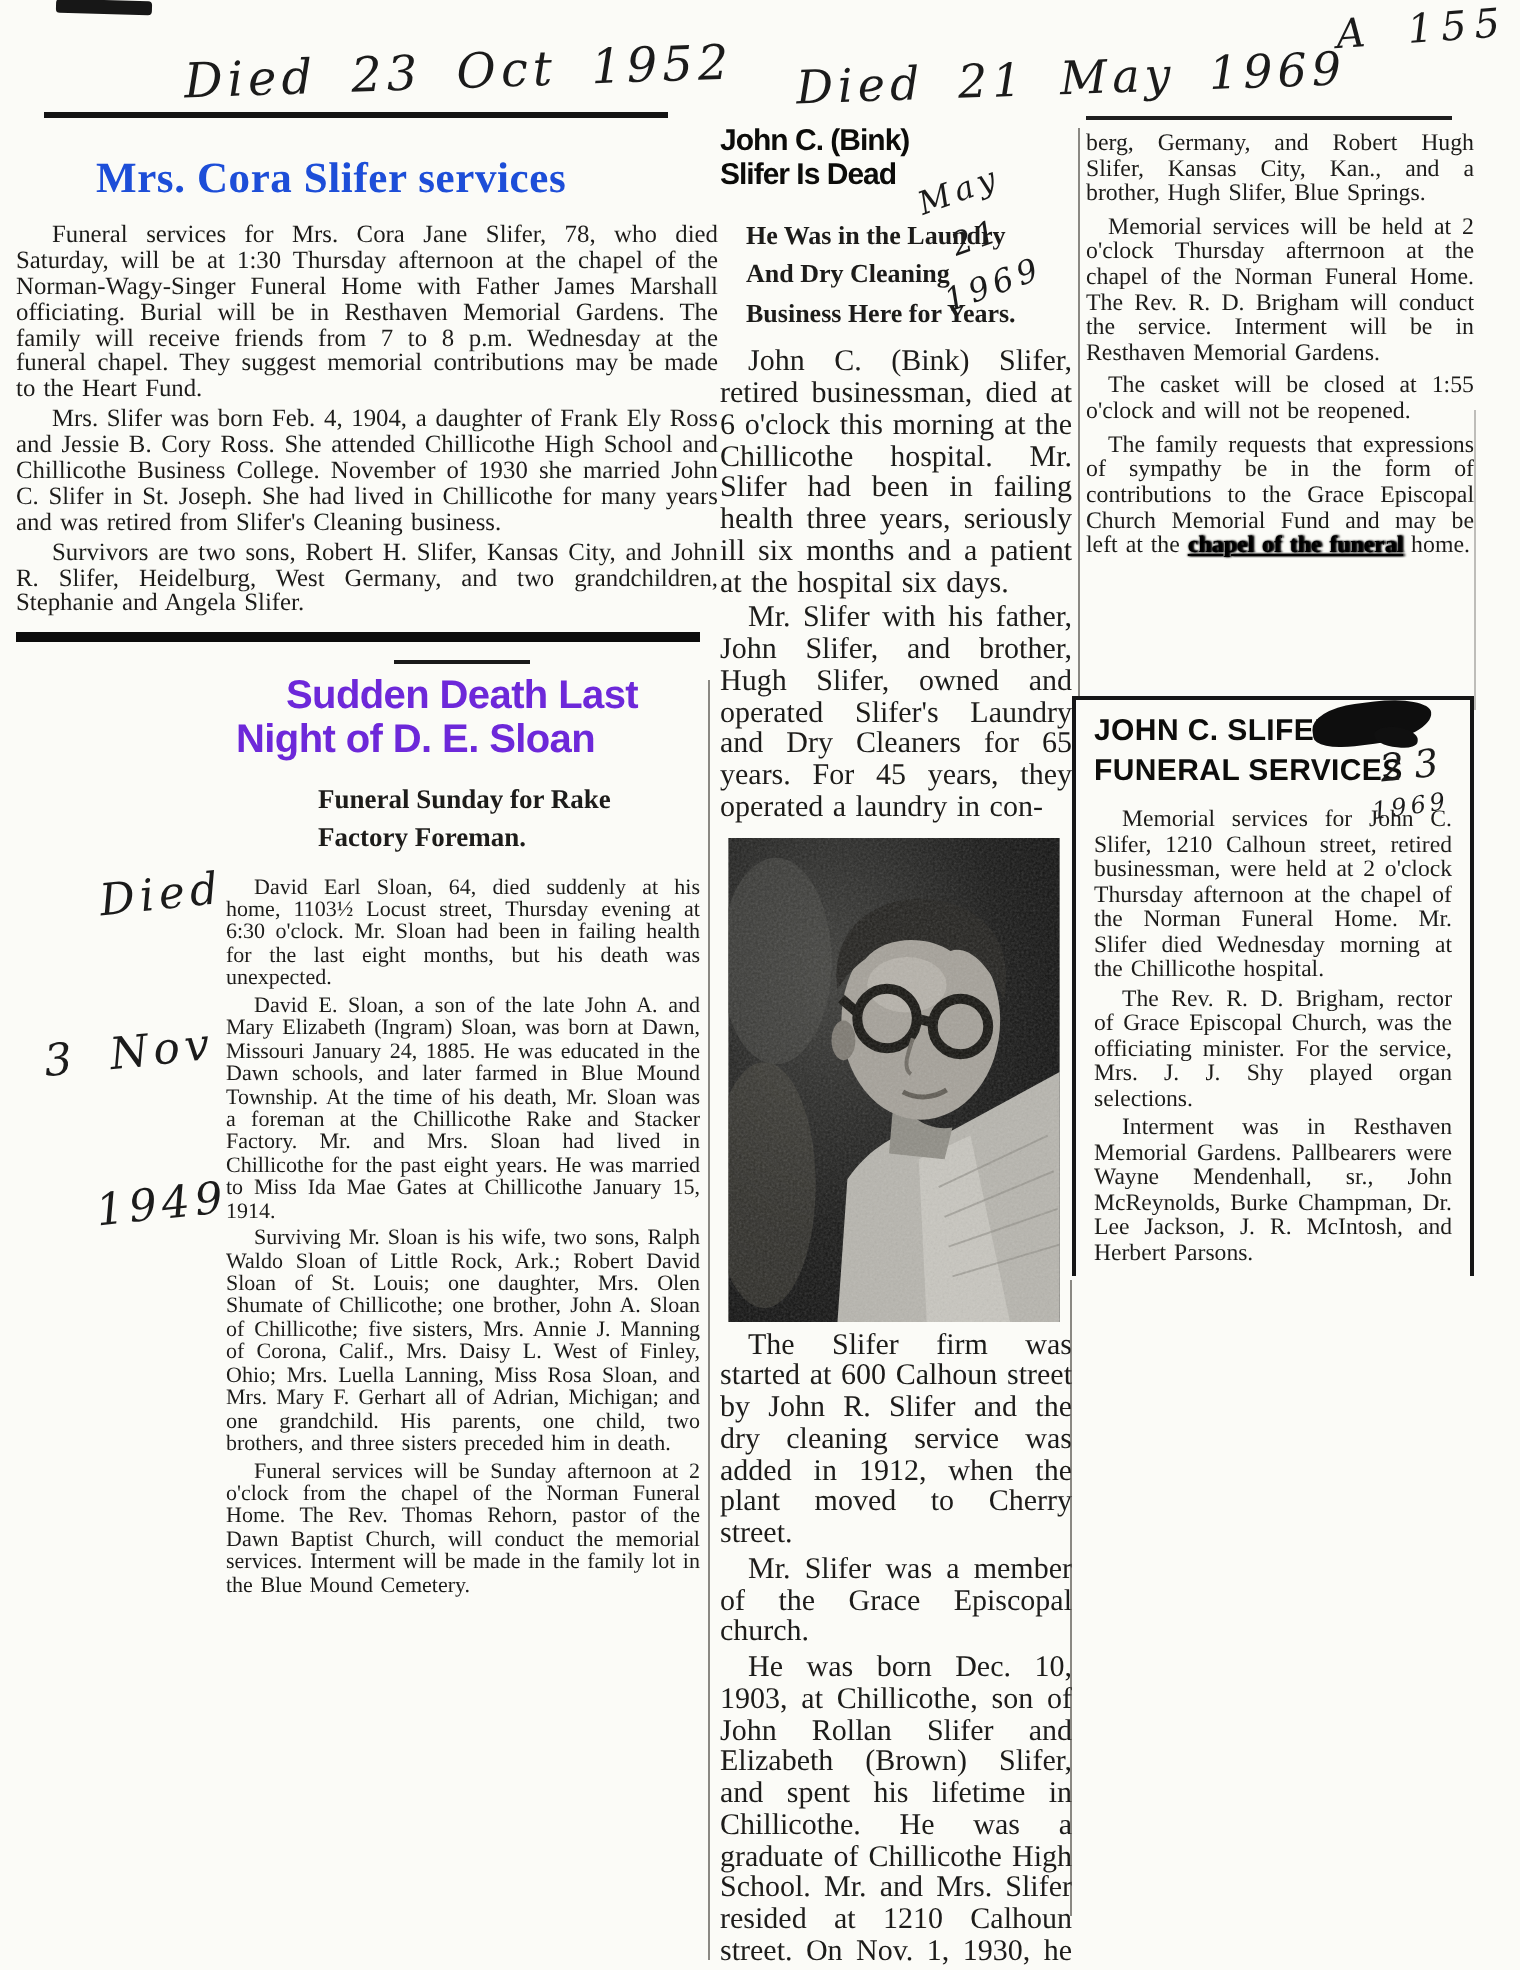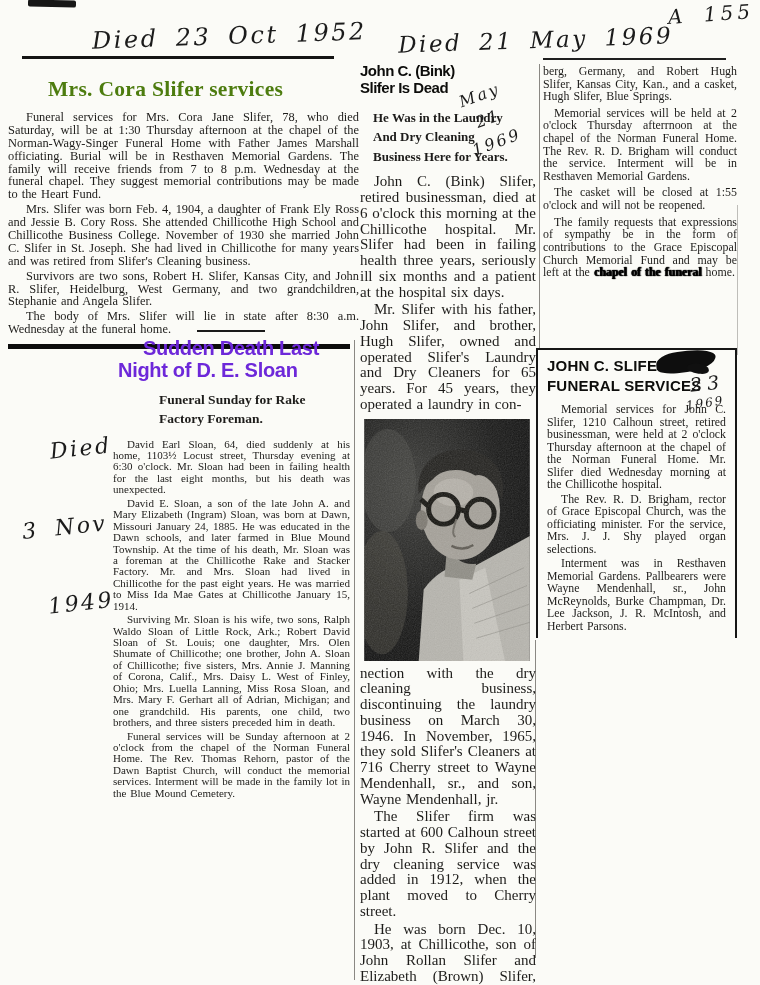--- a/index.html
+++ b/index.html
@@ -41,21 +41,21 @@
   .v1 { left: 354px; top: 340px; height: 640px; }
   .v2 { left: 539px; top: 64px;  height: 284px; }
   .v3 { left: 535px; top: 640px; height: 318px; }
   .v4 { left: 737px; top: 205px; height: 150px; opacity: .35; }
 
   
   .cora { left: 8px; top: 56px; width: 351px; }
   .cora .rule-thin { height: 3px; background: #141414; width: 312px; margin: 0 0 3px 14px; }
   .cora h1 {
     font-size: 21.5px; font-weight: 700; letter-spacing: .3px;
-    margin: 18px 0 9px 40px; color: #4d7c0f;
+    margin: 18px 0 9px 40px; color: #1d4ed8;
   }
   .cora .body p { font-size: 12.4px; line-height: 1.04; text-indent: 18px; }
   .cora .rule-thick { height: 5px; background: #0c0c0c; width: 342px; margin-top: 8px; }
 
   
   .rule-short { position: absolute; left: 197px; top: 330px; width: 68px; height: 2px; background: #1a1a1a; }
   .sloan { left: 113px; top: 337px; width: 237px; }
   .sloan h2 {
     font-family: "Liberation Sans", sans-serif; font-weight: 900;
     font-size: 20px; line-height: 1.12; letter-spacing: -.3px;
@@ -78,21 +78,21 @@
     font-family: Liberation Serif, serif; font-weight: 700;
     font-size: 13px; line-height: 1.5; white-space: pre-line; margin: 0 0 8px 13px;
   }
   .bink .body p { font-size: 15px; line-height: 1.05; }
   .photo { display: block; width: 166px; height: 242px; margin: 6px 0 5px 4px; }
 
   
   .cont { left: 543px; top: 58px; width: 194px; }
   .cont .rule { height: 2px; background: #1f1f1f; width: 183px; margin-bottom: 5px; }
   .cont .body p { font-size: 11.9px; line-height: 1.06; margin-bottom: 4px; text-indent: 11px; }
-  .smudged { font-weight: 900; color: #000; text-shadow: 0 0 1px #000, 1px 0 1px #000; }
+  .smudged { font-weight: 900; color: #000; text-shadow: 0 0 1px #000, 1px 0 1px #000; text-decoration: underline; }
 
   
   .services {
     left: 536px; top: 348px; width: 201px; height: 290px;
     border: 2px solid #161616; border-bottom: none; padding: 6px 9px 6px 9px;
   }
   .services h2 {
     font-family: "Liberation Sans", sans-serif; font-weight: 900;
     font-size: 15px; line-height: 1.3; letter-spacing: .2px;
     white-space: pre-line; margin: 0 0 8px 0; color: #0d0d0b;
@@ -120,21 +120,20 @@
   <div class="hw hw-cora">Died 23 Oct 1952</div>
   <div class="hw hw-bink-top">Died 21 May 1969</div>
 
   <section class="clip cora">
     <div class="rule-thin"></div>
     <h1>Mrs. Cora Slifer services</h1>
     <div class="body">
       <p>Funeral services for Mrs. Cora Jane Slifer, 78, who died Saturday, will be at 1:30 Thursday afternoon at the chapel of the Norman-Wagy-Singer Funeral Home with Father James Marshall officiating. Burial will be in Resthaven Memorial Gardens. The family will receive friends from 7 to 8 p.m. Wednesday at the funeral chapel. They suggest memorial contributions may be made to the Heart Fund.</p>
       <p>Mrs. Slifer was born Feb. 4, 1904, a daughter of Frank Ely Ross and Jessie B. Cory Ross. She attended Chillicothe High School and Chillicothe Business College. November of 1930 she married John C. Slifer in St. Joseph. She had lived in Chillicothe for many years and was retired from Slifer's Cleaning business.</p>
       <p>Survivors are two sons, Robert H. Slifer, Kansas City, and John R. Slifer, Heidelburg, West Germany, and two grandchildren, Stephanie and Angela Slifer.</p>
-      <p>The body of Mrs. Slifer will lie in state after 8:30 a.m. Wednesday at the funeral home.</p>
     </div>
     <div class="rule-thick"></div>
   </section>
 
   <div class="rule-short"></div>
   <section class="clip sloan">
     <h2>Sudden Death Last
 Night of D. E. Sloan</h2>
     <h3>Funeral Sunday for Rake
 Factory Foreman.</h3>
@@ -195,33 +194,33 @@
         <path d="M95,91 L103,93"></path>
           <path d="M65,88 L57,81"></path>
       </g>
       <path d="M93,101 C90,110 88,116 92,119" stroke="#6e6a62" stroke-width="2" fill="none"></path>
       <path d="M88,128 C95,132 104,131 110,127" stroke="#5e5a52" stroke-width="2.5" fill="none"></path>
       <ellipse cx="58" cy="102" rx="6" ry="10" fill="#7d7971"></ellipse>
       <rect width="167" height="244" filter="url(#grain)" opacity=".22"></rect>
     </svg>
 
     <div class="body">
-      <p class="noindent">nection with the dry cleaning business, discontinuing the laundry business on March 30, 1946. In November, 1965, they sold Slifer's Cleaners at 716 Cherry street to Wayne Mendenhall, sr., and son, Wayne Mendenhall, jr.</p>
       <p>The Slifer firm was started at 600 Calhoun street by John R. Slifer and the dry cleaning service was added in 1912, when the plant moved to Cherry street.</p>
+      <p>Mr. Slifer was a member of the Grace Episcopal church.</p>
       <p>He was born Dec. 10, 1903, at Chillicothe, son of John Rollan Slifer and Elizabeth (Brown) Slifer, and spent his lifetime in Chillicothe. He was a graduate of Chillicothe High School. Mr. and Mrs. Slifer resided at 1210 Calhoun street. On Nov. 1, 1930, he married Miss Cora Jane Ross at St. Joseph.</p>
     </div>
   </section>
   <div class="hw hw-bink-side">May
 21
 1969</div>
 
   <section class="clip cont">
     <div class="rule"></div>
     <div class="body">
-      <p class="noindent">berg, Germany, and Robert Hugh Slifer, Kansas City, Kan., and a casket, Hugh Slifer, Blue Springs.</p>
+      <p class="noindent">berg, Germany, and Robert Hugh Slifer, Kansas City, Kan., and a brother, Hugh Slifer, Blue Springs.</p>
       <p>Memorial services will be held at 2 o'clock Thursday afterrnoon at the chapel of the Norman Funeral Home. The Rev. R. D. Brigham will conduct the service. Interment will be in Resthaven Memorial Gardens.</p>
       <p>The casket will be closed at 1:55 o'clock and will not be reopened.</p>
       <p><span>The family requests that expressions of sympathy be in the form of contributions to the Grace Episcopal Church Memorial Fund and may be left at the </span><span class="smudged">chapel of the funeral</span><span> home.</span></p>
     </div>
   </section>
 
   <section class="clip services">
     <div class="smudge-ink"></div>
     <div class="hw hw-svc-day">23</div>
     <div class="hw hw-svc-year">1969</div>

